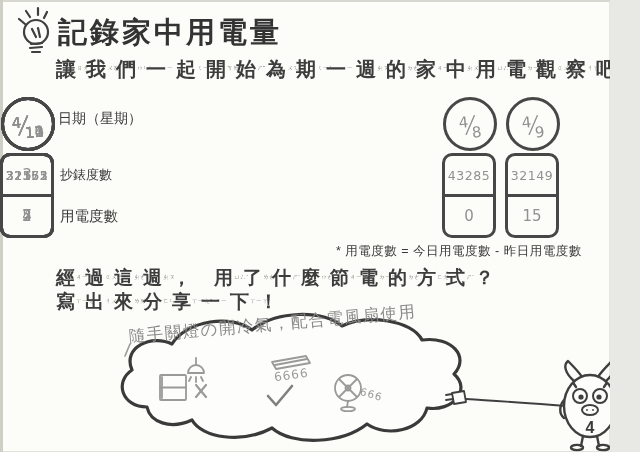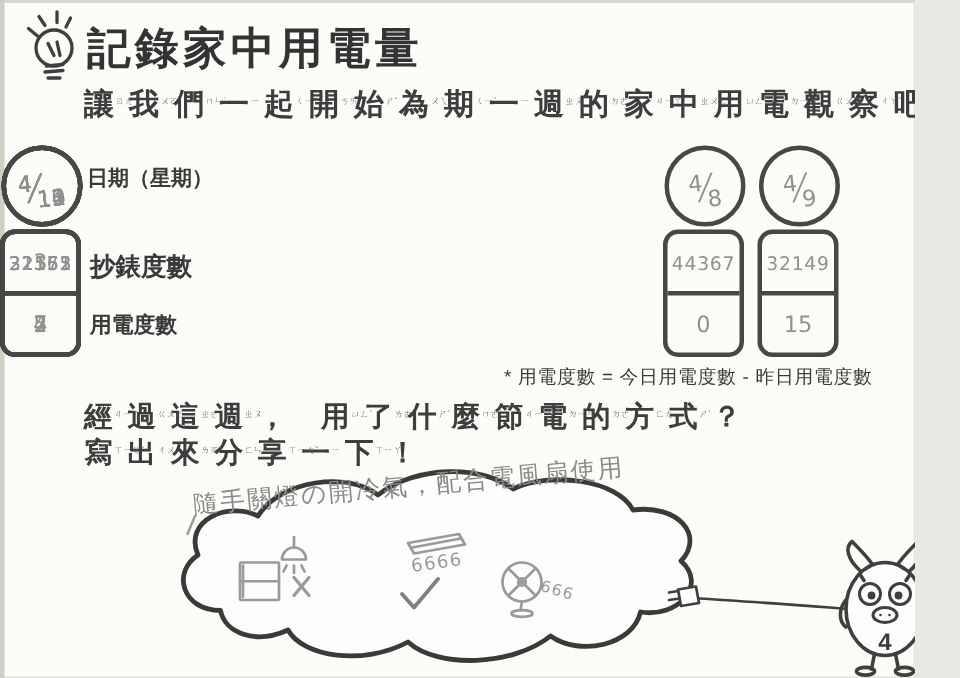--- a/index.html
+++ b/index.html
@@ -17,23 +17,23 @@
   .ru{display:inline-flex; align-items:center; margin-right:2px;}
   .rc{font-weight:700; color:#3d3d3d;}
   .rz{display:inline-block; width:7px; font-size:6px; line-height:5px; word-break:break-all;
       color:#5a5a5a; margin-left:1px; font-weight:400; transform:translateY(-1px);}
   .intro{left:56px; top:56px;}
   .intro .rc{font-size:20px;}
   .q1{left:56px; top:265px;}
   .q2{left:56px; top:289px;}
   .q1 .rc,.q2 .rc{font-size:19px;}
   
-  .lab{font-weight:700; color:#3a3a3a;}
+  .lab{font-weight:400; color:#3a3a3a;}
   .lab-date{left:40px; top:109px; width:120px; text-align:center; font-size:14px; line-height:19px;}
-  .lab-meter{left:60px; top:166px; font-size:17px;}
+  .lab-meter{left:60px; top:166px; font-size:13px;}
   .lab-usage{left:60px; top:207px; font-size:14.5px;}
   
   .col{position:absolute; top:0; width:56px; height:245px;}
   .col:nth-of-type(1){left:131px}.col:nth-of-type(2){left:194px}.col:nth-of-type(3){left:256px}
   .col:nth-of-type(4){left:317px}.col:nth-of-type(5){left:379px}.col:nth-of-type(6){left:442px}
   .col:nth-of-type(7){left:505px}
   .circle{position:absolute; left:1px; top:97px; width:48px; height:48px;
     border:3px solid #474747; border-radius:50%;
     display:flex; align-items:center; justify-content:center;}
   .frac{font-family:"DejaVu Sans",sans-serif; color:#8f8f8f; transform:rotate(-6deg); white-space:nowrap;}
@@ -143,21 +143,21 @@
     <div>日期（星期）</div>
   </div>
   <div class="abs lab lab-meter">抄錶度數</div>
   <div class="abs lab lab-usage">用電度數</div>
 
   <div class="col">
     <div class="circle">
         <span class="frac"><span class="fn">4</span><span class="fs">/</span><span class="fd">8</span></span>
       </div>
     <div class="box">
-      <div class="cell cell-meter">44367</div>
+      <div class="cell cell-meter">43285</div>
       <div class="cell cell-usage">0</div>
     </div>
   </div>
   <div class="col">
     <div class="circle">
         <span class="frac"><span class="fn">4</span><span class="fs">/</span><span class="fd">9</span></span>
       </div>
     <div class="box">
       <div class="cell cell-meter">32149</div>
       <div class="cell cell-usage">15</div>

